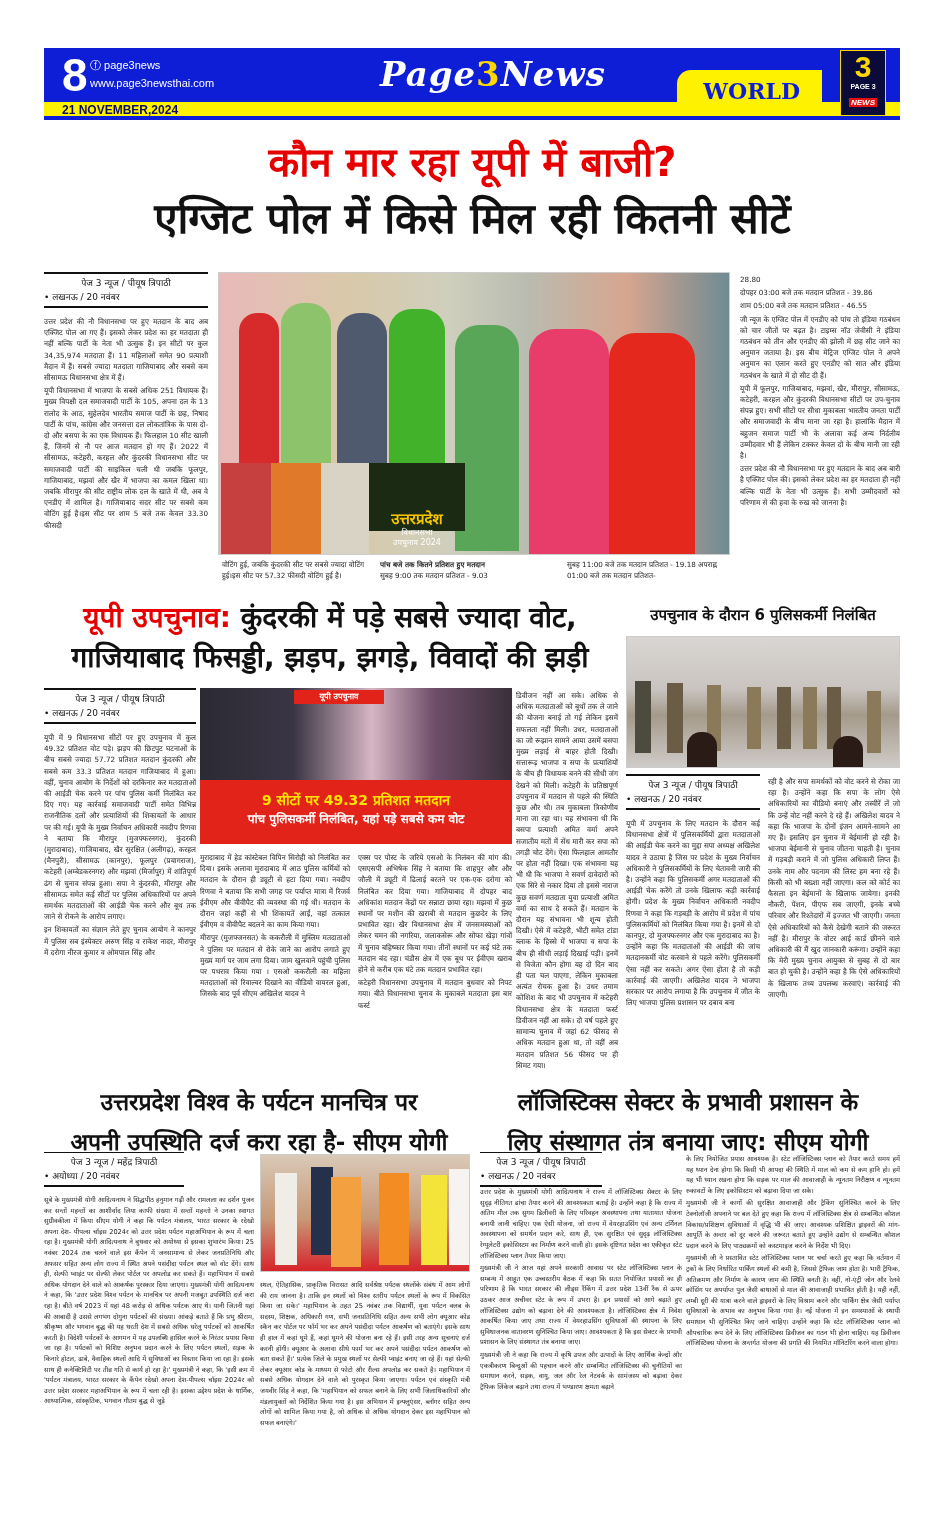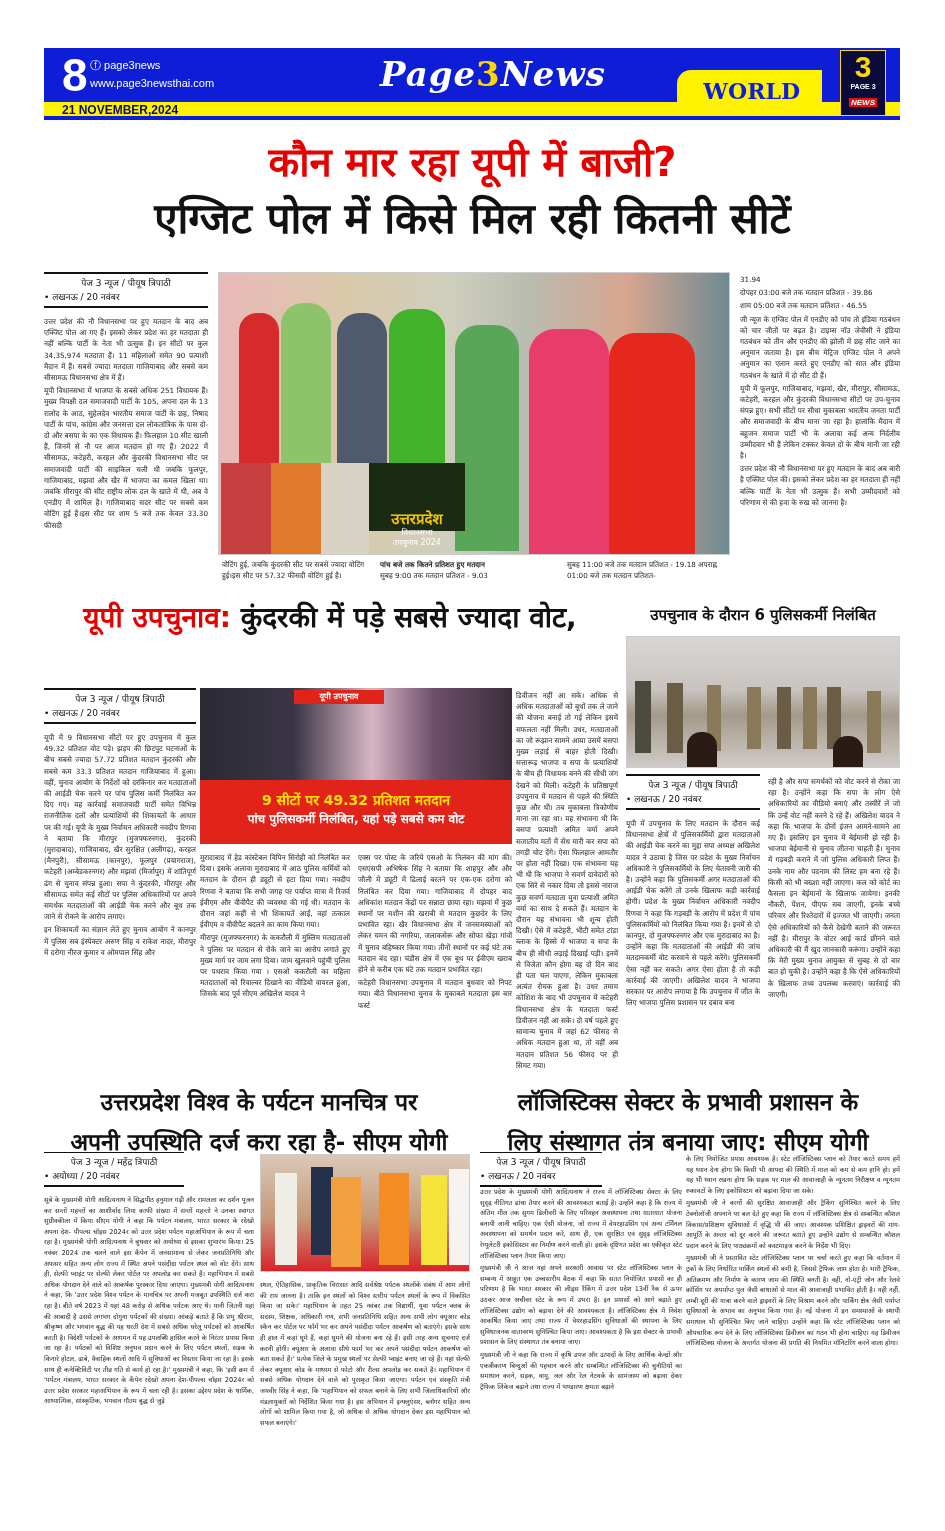--- a/index.html
+++ b/index.html
@@ -87,30 +87,31 @@
 </div>
 
 <div class="abs cap" style="left:222px;top:559px;width:150px">वोटिंग हुई, जबकि कुंदरकी सीट पर सबसे ज्यादा वोटिंग हुई।इस सीट पर 57.32 फीसदी वोटिंग हुई है।</div>
 <div class="abs cap" style="left:380px;top:559px;width:150px">
   <div style="font-weight:bold">पांच बजे तक कितने प्रतिशत हुए मतदान</div>
   <div>सुबह 9:00 तक मतदान प्रतिशत - 9.03</div>
 </div>
 <div class="abs cap" style="left:567px;top:559px;width:163px">सुबह 11:00 बजे तक मतदान प्रतिशत - 19.18 अपराह्न 01:00 बजे तक मतदान प्रतिशत-</div>
 
 <div class="abs col" style="left:740px;top:274px;width:160px">
-  <p>31.94</p>
+  <p>28.80</p>
   <p>दोपहर 03:00 बजे तक मतदान प्रतिशत - 39.86</p>
   <p>शाम 05:00 बजे तक मतदान प्रतिशत - 46.55</p>
   <p>जी न्यूज के एग्जिट पोल में एनडीए को पांच तो इंडिया गठबंधन को चार जीतों पर बढ़त है। टाइम्स नॉउ जेवीसी ने इंडिया गठबंधन को तीन और एनडीए की झोली में छह सीट जाने का अनुमान जताया है। इस बीच मेट्रिज एग्जिट पोल ने अपने अनुमान का एलान करते हुए एनडीए को सात और इंडिया गठबंधन के खाते में दो सीट दी हैं।</p>
   <p>यूपी में फूलपुर, गाजियाबाद, मझवां, खैर, मीरापुर, सीसामऊ, कटेहरी, करहल और कुंदरकी विधानसभा सीटों पर उप-चुनाव संपन्न हुए। सभी सीटों पर सीधा मुकाबला भारतीय जनता पार्टी और समाजवादी के बीच माना जा रहा है। हालांकि मैदान में बहुजन समाज पार्टी भी के अलावा कई अन्य निर्दलीय उम्मीदवार भी हैं लेकिन टक्कर केवल दो के बीच मानी जा रही है।</p>
   <p>उत्तर प्रदेश की नौ विधानसभा पर हुए मतदान के बाद अब बारी है एक्जिट पोल की। इसको लेकर प्रदेश का हर मतदाता ही नहीं बल्कि पार्टी के नेता भी उत्सुक हैं। सभी उम्मीदवारों को परिणाम से की हवा के रुख को जानना है।</p>
 </div>
 
 <div class="abs hl2" style="left:50px;top:598px;width:560px;font-size:28px;text-align:center">
   <div><span class="red">यूपी उपचुनाव:</span><span> कुंदरकी में पड़े सबसे ज्यादा वोट,</span></div>
+  <div>गाजियाबाद फिसड्डी, झड़प, झगड़े, विवादों की झड़ी</div>
 </div>
 
 <div class="abs" style="left:44px;top:688px;width:152px">
   <div class="byline">
     <span class="l1">पेज 3 न्यूज / पीयूष त्रिपाठी</span>
     <span class="l2">• लखनऊ / 20 नवंबर</span>
   </div>
   <div class="col" style="margin-top:8px">
     <p>यूपी में 9 विधानसभा सीटों पर हुए उपचुनाव में कुल 49.32 प्रतिशत वोट पड़े। झड़प की छिटपुट घटनाओं के बीच सबसे ज्यादा 57.72 प्रतिशत मतदान कुंदरकी और सबसे कम 33.3 प्रतिशत मतदान गाजियाबाद में हुआ। वहीं, चुनाव आयोग के निर्देशों को दरकिनार कर मतदाताओं की आईडी चेक करने पर पांच पुलिस कर्मी निलंबित कर दिए गए। यह कार्रवाई समाजवादी पार्टी समेत विभिन्न राजनीतिक दलों और प्रत्याशियों की शिकायतों के आधार पर की गई। यूपी के मुख्य निर्वाचन अधिकारी नवदीप रिणवा ने बताया कि मीरापुर (मुजफ्फरनगर), कुंदरकी (मुरादाबाद), गाजियाबाद, खैर सुरक्षित (अलीगढ़), करहल (मैनपुरी), सीसामऊ (कानपुर), फूलपुर (प्रयागराज), कटेहरी (अम्बेडकरनगर) और मझवां (मिर्जापुर) में शांतिपूर्ण ढंग से चुनाव संपन्न हुआ। सपा ने कुंदरकी, मीरापुर और सीसामऊ समेत कई सीटों पर पुलिस अधिकारियों पर अपने समर्थक मतदाताओं की आईडी चेक करने और बूथ तक जाने से रोकने के आरोप लगाए।</p>
     <p>इन शिकायतों का संज्ञान लेते हुए चुनाव आयोग ने कानपुर में पुलिस सब इंस्पेक्टर अरुण सिंह व राकेश नादर, मीरापुर में दरोगा नीरज कुमार व ओमपाल सिंह और</p>
@@ -121,21 +122,21 @@
   <div class="abs" style="left:0;top:0;width:312px;height:95px;background:linear-gradient(90deg,#2b2a33 0%,#3a3545 30%,#d7b6c3 55%,#6e4e6a 75%,#3a2f3a 100%)"></div>
   <div class="abs" style="left:94px;top:2px;width:90px;height:14px;background:#e2231a;color:#fff;font-size:8px;font-weight:bold;text-align:center;line-height:14px">यूपी उपचुनाव</div>
   <div class="abs" style="left:0;top:92px;width:312px;height:64px;background:#e2231a;text-align:center;padding-top:10px">
     <div style="color:#ffe200;font-weight:bold;font-size:14px;line-height:20px">9 सीटों पर 49.32 प्रतिशत मतदान</div>
     <div style="color:#fff;font-weight:bold;font-size:12px;line-height:18px">पांच पुलिसकर्मी निलंबित, यहां पड़े सबसे कम वोट</div>
   </div>
 </div>
 
 <div class="abs col" style="left:200px;top:852px;width:150px">
   <p>मुरादाबाद में हेड कांस्टेबल विपिन सिरोही को निलंबित कर दिया। इसके अलावा मुरादाबाद में आठ पुलिस कर्मियों को मतदान के दौरान ही ड्यूटी से हटा दिया गया। नवदीप रिणवा ने बताया कि सभी जगह पर पर्याप्त मात्रा में रिजर्व ईवीएम और वीवीपैट की व्यवस्था की गई थी। मतदान के दौरान जहां कहीं से भी शिकायतें आईं, वहां तत्काल ईवीएम व वीवीपैट बदलने का काम किया गया।</p>
-  <p>मीरापुर (मुजफ्फरनगर) के ककरौली में मुस्लिम मतदाताओं ने पुलिस पर मतदान से रोके जाने का आरोप लगाते हुए मुख्य मार्ग पर जाम लगा दिया। जाम खुलवाने पहुंची पुलिस पर पथराव किया गया । एसओ ककरौली का महिला मतदाताओं को रिवाल्वर दिखाने का वीडियो वायरल हुआ, जिसके बाद पूर्व सीएम अखिलेश यादव ने</p>
+  <p>मीरापुर (मुजफ्जनसत) के ककरौली में मुस्लिम मतदाताओं ने पुलिस पर मतदान से रोके जाने का आरोप लगाते हुए मुख्य मार्ग पर जाम लगा दिया। जाम खुलवाने पहुंची पुलिस पर पथराव किया गया । एसओ ककरौली का महिला मतदाताओं को रिवाल्वर दिखाने का वीडियो वायरल हुआ, जिसके बाद पूर्व सीएम अखिलेश यादव ने</p>
 </div>
 <div class="abs col" style="left:358px;top:852px;width:154px">
   <p>एक्स पर पोस्ट के जरिये एसओ के निलंबन की मांग की। एसएसपी अभिषेक सिंह ने बताया कि शाहपुर और और जौली में ड्यूटी में ढिलाई बरतने पर एक-एक दरोगा को निलंबित कर दिया गया। गाजियाबाद में दोपहर बाद अधिकांश मतदान केंद्रों पर सन्नाटा छाया रहा। मझवां में कुछ स्थानों पर मशीन की खराबी से मतदान कुछदेर के लिए प्रभावित रहा। खैर विधानसभा क्षेत्र में जनसमस्याओं को लेकर चमन की नगरिया, जलाकसेरू और सोफा खेड़ा गांवों में चुनाव बहिष्कार किया गया। तीनों स्थानों पर कई घंटे तक मतदान बंद रहा। चंडौस क्षेत्र में एक बूथ पर ईवीएम खराब होने से करीब एक घंटे तक मतदान प्रभावित रहा।</p>
   <p>कटेहरी विधानसभा उपचुनाव में मतदान बुधवार को निपट गया। बीते विधानसभा चुनाव के मुकाबले मतदाता इस बार फर्स्ट</p>
 </div>
 <div class="abs col" style="left:516px;top:690px;width:102px">
   <p>डिवीजन नहीं आ सके। अधिक से अधिक मतदाताओं को बूथों तक ले जाने की योजना बनाई तो गई लेकिन इसमें सफलता नहीं मिली। उधर, मतदाताओं का जो रूझान सामने आया उसमें बसपा मुख्य लड़ाई से बाहर होती दिखी। सत्तारूढ़ भाजपा व सपा के प्रत्याशियों के बीच ही विधायक बनने की सीधी जंग देखने को मिली। कटेहरी के प्रतिष्ठापूर्ण उपचुनाव में मतदान से पहले की स्थिति कुछ और थी। तब मुकाबला त्रिकोणीय माना जा रहा था। यह संभावना थी कि बसपा प्रत्याशी अमित वर्मा अपने सजातीय मतों में सेंध मारी कर सपा को तगड़ी चोट देंगे। ऐसा फिलहाल आमतौर पर होता नहीं दिखा। एक संभावना यह भी थी कि भाजपा ने सवर्ण दावेदारों को एक सिरे से नकार दिया तो इससे नाराज कुछ सवर्ण मतदाता युवा प्रत्याशी अमित वर्मा का साथ दे सकते हैं। मतदान के दौरान यह संभावना भी शून्य होती दिखी। ऐसे में कटेहरी, भीटी समेत टांडा ब्लाक के हिस्से में भाजपा व सपा के बीच ही सीधी लड़ाई दिखाई पड़ी। इनमें से विजेता कौन होगा यह दो दिन बाद ही पता चल पाएगा, लेकिन मुकाबला अत्यंत रोचक हुआ है। उधर तमाम कोशिश के बाद भी उपचुनाव में कटेहरी विधानसभा क्षेत्र के मतदाता फर्स्ट डिवीजन नहीं आ सके। दो वर्ष पहले हुए सामान्य चुनाव में जहां 62 फीसद से अधिक मतदान हुआ था, तो वहीं अब मतदान प्रतिशत 56 फीसद पर ही सिमट गया।</p>
 </div>
 
 <div class="abs hl2" style="left:626px;top:600px;width:274px;font-size:15px;line-height:30px;text-align:center">उपचुनाव के दौरान 6 पुलिसकर्मी निलंबित</div>

